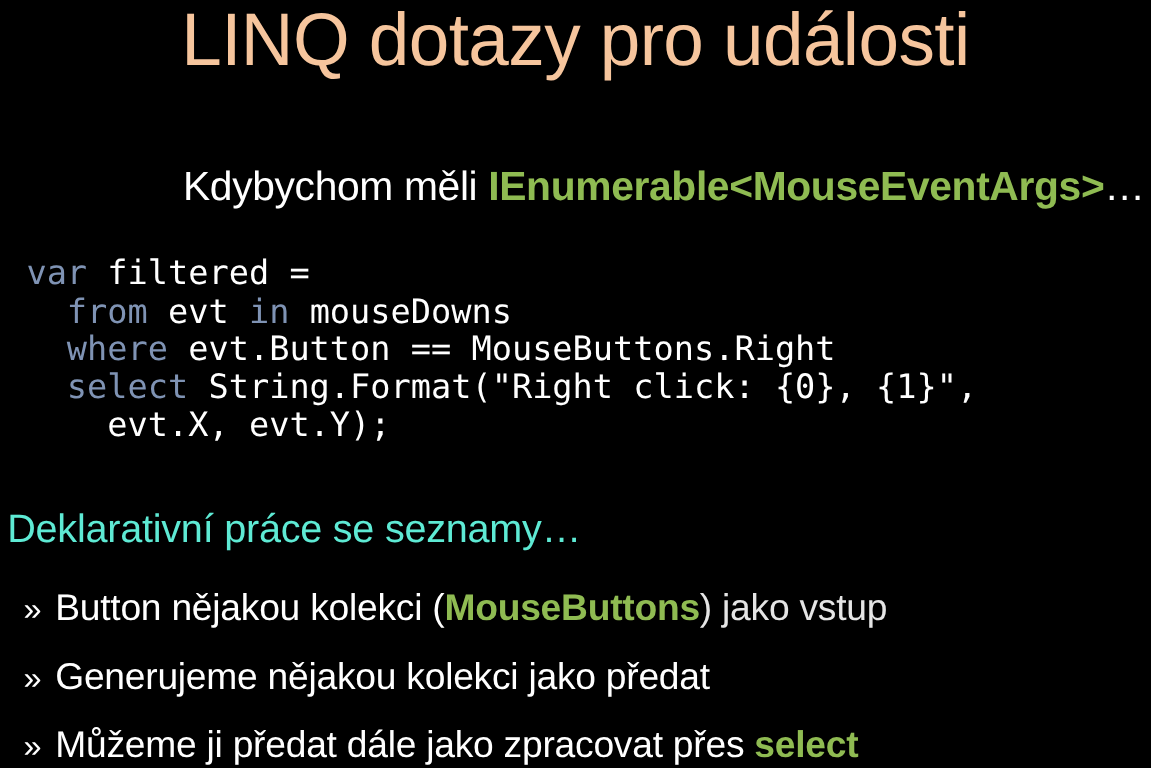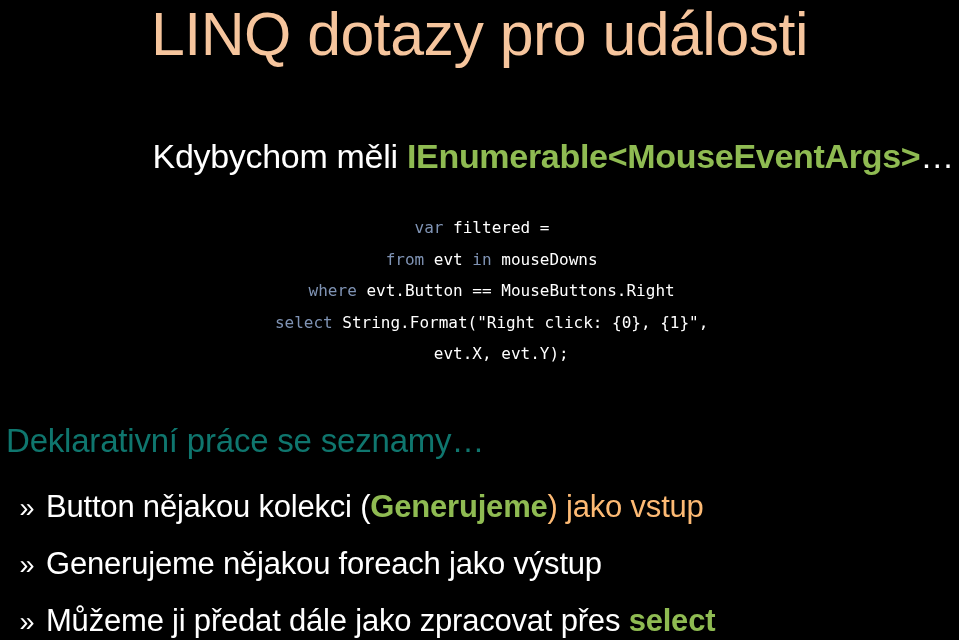--- a/index.html
+++ b/index.html
@@ -65,46 +65,45 @@
     font-weight: 400;
   }
 
   
   .code-block {
     position: absolute;
     left: 22px;
     top: 212px;
     width: 920px;
     font-family: "DejaVu Sans Mono", "Liberation Mono", monospace;
-    font-size: 16px;
+    font-size: 28px;
     line-height: 31.5px;
     color: #ffffff;
     white-space: pre;
     letter-spacing: 0px;
-    text-align: center;
   }
   .code-block .line {
     white-space: pre;
     height: 31.5px;
   }
   .kw {
     color: #7f93b4;
   }
   .plain {
     color: #ffffff;
   }
 
   
   .body-line {
     position: absolute;
     left: 6px;
     top: 418px;
     font-size: 33px;
     line-height: 46px;
-    color: #0f766e;
+    color: #5eead4;
     white-space: nowrap;
     letter-spacing: -0.2px;
   }
 
   
   .bullets {
     position: absolute;
     left: 6px;
     top: 478px;
     width: 950px;
@@ -128,21 +127,21 @@
     padding-left: 2px;
   }
   .bullet-text {
     flex: 1 1 auto;
   }
   .bullet-text .code-term {
     color: #8fbb52;
     font-weight: bold;
   }
   .bullet-text .paren {
-    color: #fdba74;
+    color: #e5e5e5;
     font-weight: 400;
   }
 </style>
 </head>
 <body>
 
 <div class="slide">
 
   <div class="slide-title">LINQ dotazy pro události</div>
 
@@ -150,25 +149,25 @@
     <span>Kdybychom měli </span><span class="code-term">IEnumerable&lt;MouseEventArgs&gt;</span><span class="ellipsis">…</span>
   </div>
 
   <div class="code-block" id="code-block"><div class="line"><span class="kw">var</span><span class="plain"> filtered =</span></div><div class="line"><span class="plain">  </span><span class="kw">from</span><span class="plain"> evt </span><span class="kw">in</span><span class="plain"> mouseDowns</span></div><div class="line"><span class="plain">  </span><span class="kw">where</span><span class="plain"> evt.Button == MouseButtons.Right</span></div><div class="line"><span class="plain">  </span><span class="kw">select</span><span class="plain"> String.Format("Right click: {0}, {1}",</span></div><div class="line"><span class="plain">    evt.X, evt.Y);</span></div></div>
 
   <div class="body-line">Deklarativní práce se seznamy…</div>
 
   <div class="bullets" id="bullet-list">
       <div class="bullet">
         <span class="bullet-marker">»</span>
-        <span class="bullet-text"><span>Button nějakou kolekci (</span><span class="code-term">Generujeme</span><span class="paren">) jako vstup</span></span>
+        <span class="bullet-text"><span>Button nějakou kolekci (</span><span class="code-term">MouseButtons</span><span class="paren">) jako vstup</span></span>
       </div>
       <div class="bullet">
         <span class="bullet-marker">»</span>
-        <span class="bullet-text"><span>Generujeme nějakou foreach jako výstup</span></span>
+        <span class="bullet-text"><span>Generujeme nějakou kolekci jako předat</span></span>
       </div>
       <div class="bullet">
         <span class="bullet-marker">»</span>
         <span class="bullet-text"><span>Můžeme ji předat dále jako zpracovat přes </span><span class="code-term">select</span></span>
       </div>
     </div>
 
 </div>
 
 </body></html>

